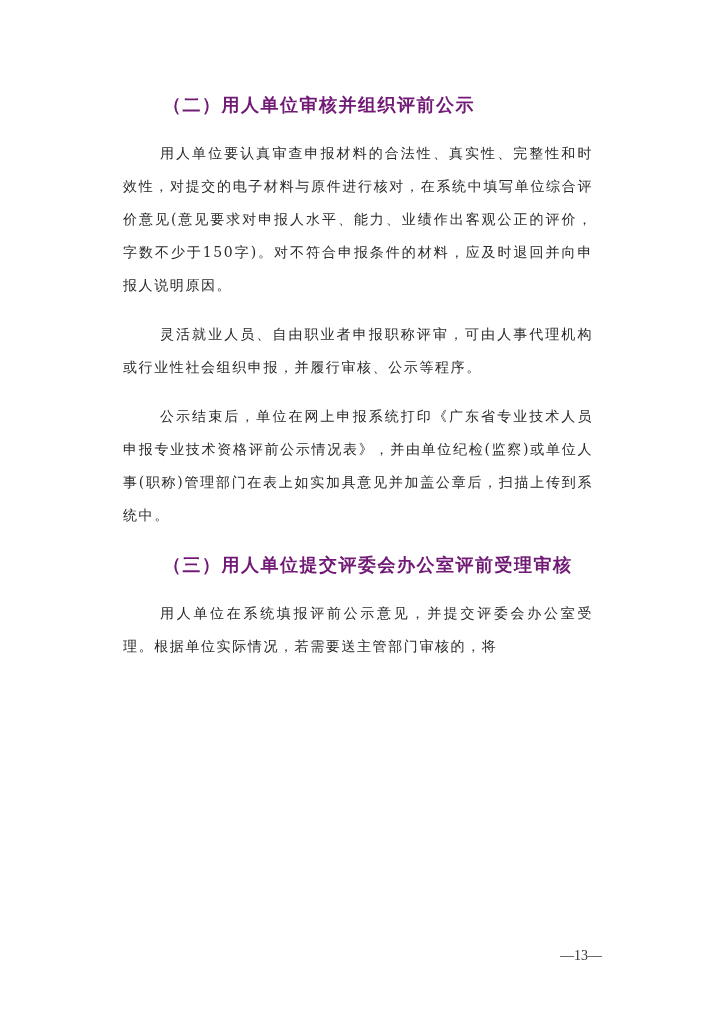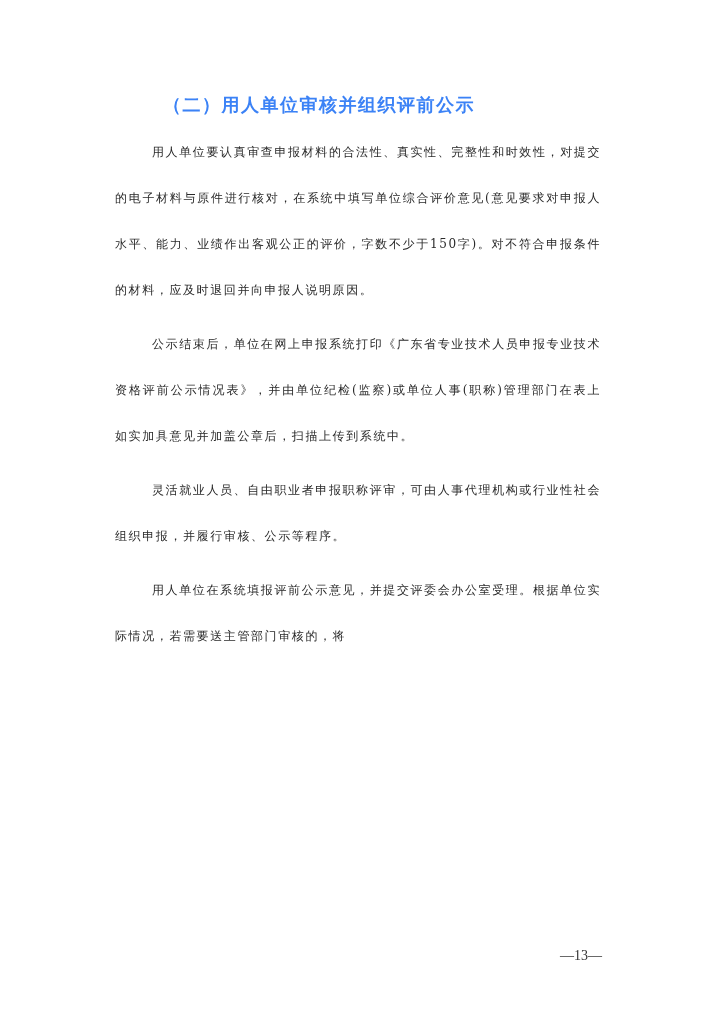--- a/index.html
+++ b/index.html
@@ -1,29 +1,30 @@
 <!DOCTYPE html>
 <html><head>
 <meta charset="utf-8">
 <style>
   html, body { margin: 0; padding: 0; background: #ffffff; }
   body { width: 724px; height: 1024px; position: relative; overflow: hidden;
          font-family: "DejaVu Serif", "Liberation Serif", serif; color: #2a2a2a; }
   .page { position: absolute; left: 107px; top: 88px; width: 502px; }
   .heading { font-family: "DejaVu Sans", "Liberation Sans", sans-serif; font-weight: bold;
-             font-size: 18px; line-height: 33px; padding-left: 56px; letter-spacing: 1.5px; color: #3b82f6; }
-  .para { font-size: 12px; line-height: 46px; text-indent: 37px; text-align: justify;
-          letter-spacing: 1.6px; margin: 8px; }
+             font-size: 18px; line-height: 33px; padding-left: 56px; letter-spacing: 1.5px; color: #701a75; }
+  .para { font-size: 14px; line-height: 33px; text-indent: 37px; text-align: justify;
+          letter-spacing: 1.6px; margin: 16px; }
   .page-number { position: absolute; left: 560px; top: 948px; font-size: 14px;
                  font-family: Liberation Serif, serif; color: #333; }
 </style>
 </head>
 <body>
 
 <div class="page">
   <div class="heading">（二）用人单位审核并组织评前公示</div>
   <p class="para">用人单位要认真审查申报材料的合法性、真实性、完整性和时效性，对提交的电子材料与原件进行核对，在系统中填写单位综合评价意见(意见要求对申报人水平、能力、业绩作出客观公正的评价，字数不少于150字)。对不符合申报条件的材料，应及时退回并向申报人说明原因。</p>
+  <p class="para">灵活就业人员、自由职业者申报职称评审，可由人事代理机构或行业性社会组织申报，并履行审核、公示等程序。</p>
   <p class="para">公示结束后，单位在网上申报系统打印《广东省专业技术人员申报专业技术资格评前公示情况表》，并由单位纪检(监察)或单位人事(职称)管理部门在表上如实加具意见并加盖公章后，扫描上传到系统中。</p>
-  <p class="para">灵活就业人员、自由职业者申报职称评审，可由人事代理机构或行业性社会组织申报，并履行审核、公示等程序。</p>
+  <div class="heading">（三）用人单位提交评委会办公室评前受理审核</div>
   <p class="para">用人单位在系统填报评前公示意见，并提交评委会办公室受理。根据单位实际情况，若需要送主管部门审核的，将</p>
 </div>
 
 <div class="page-number">—13—</div>
 
 </body></html>

